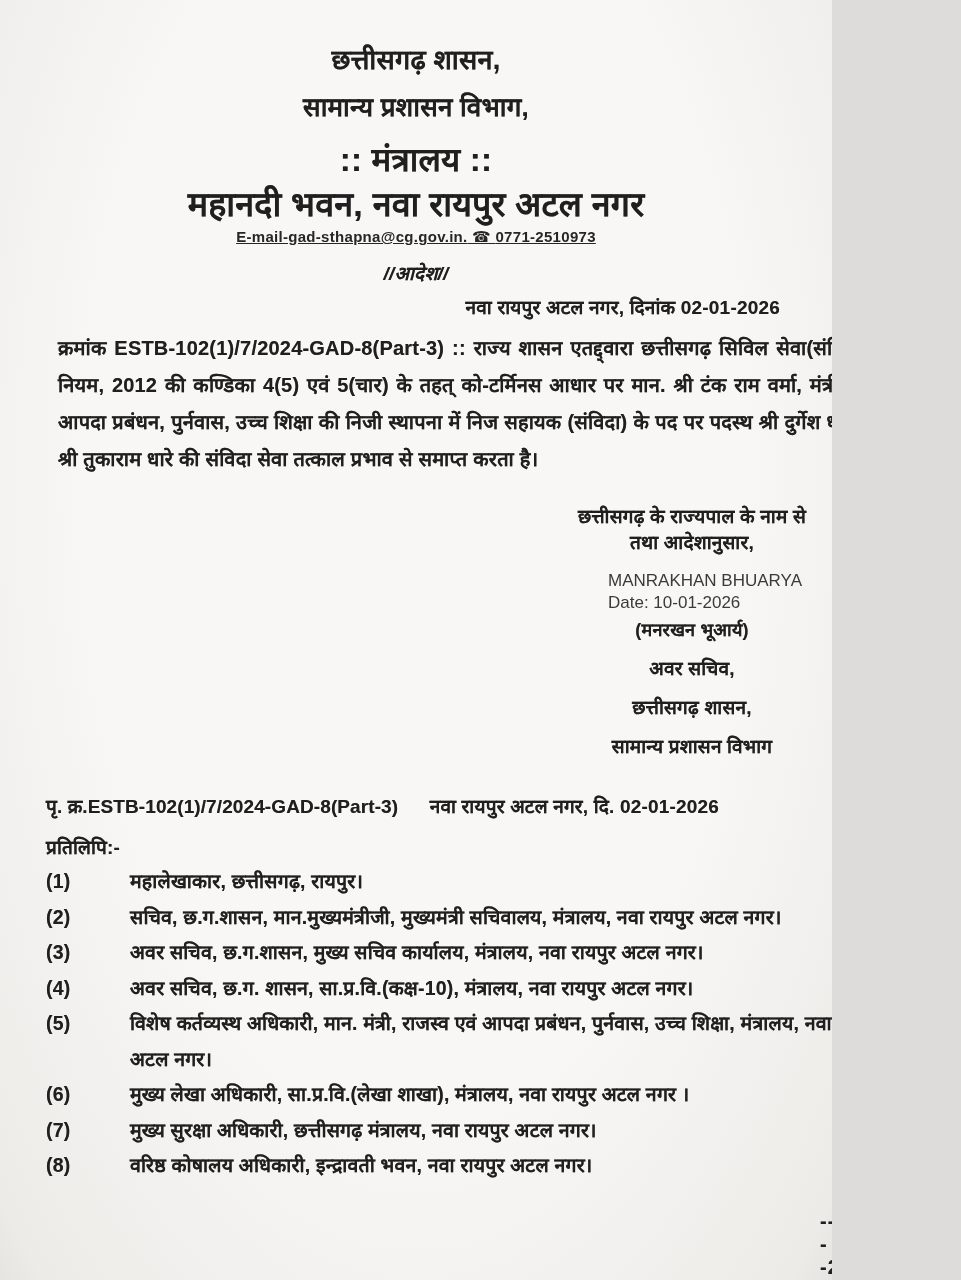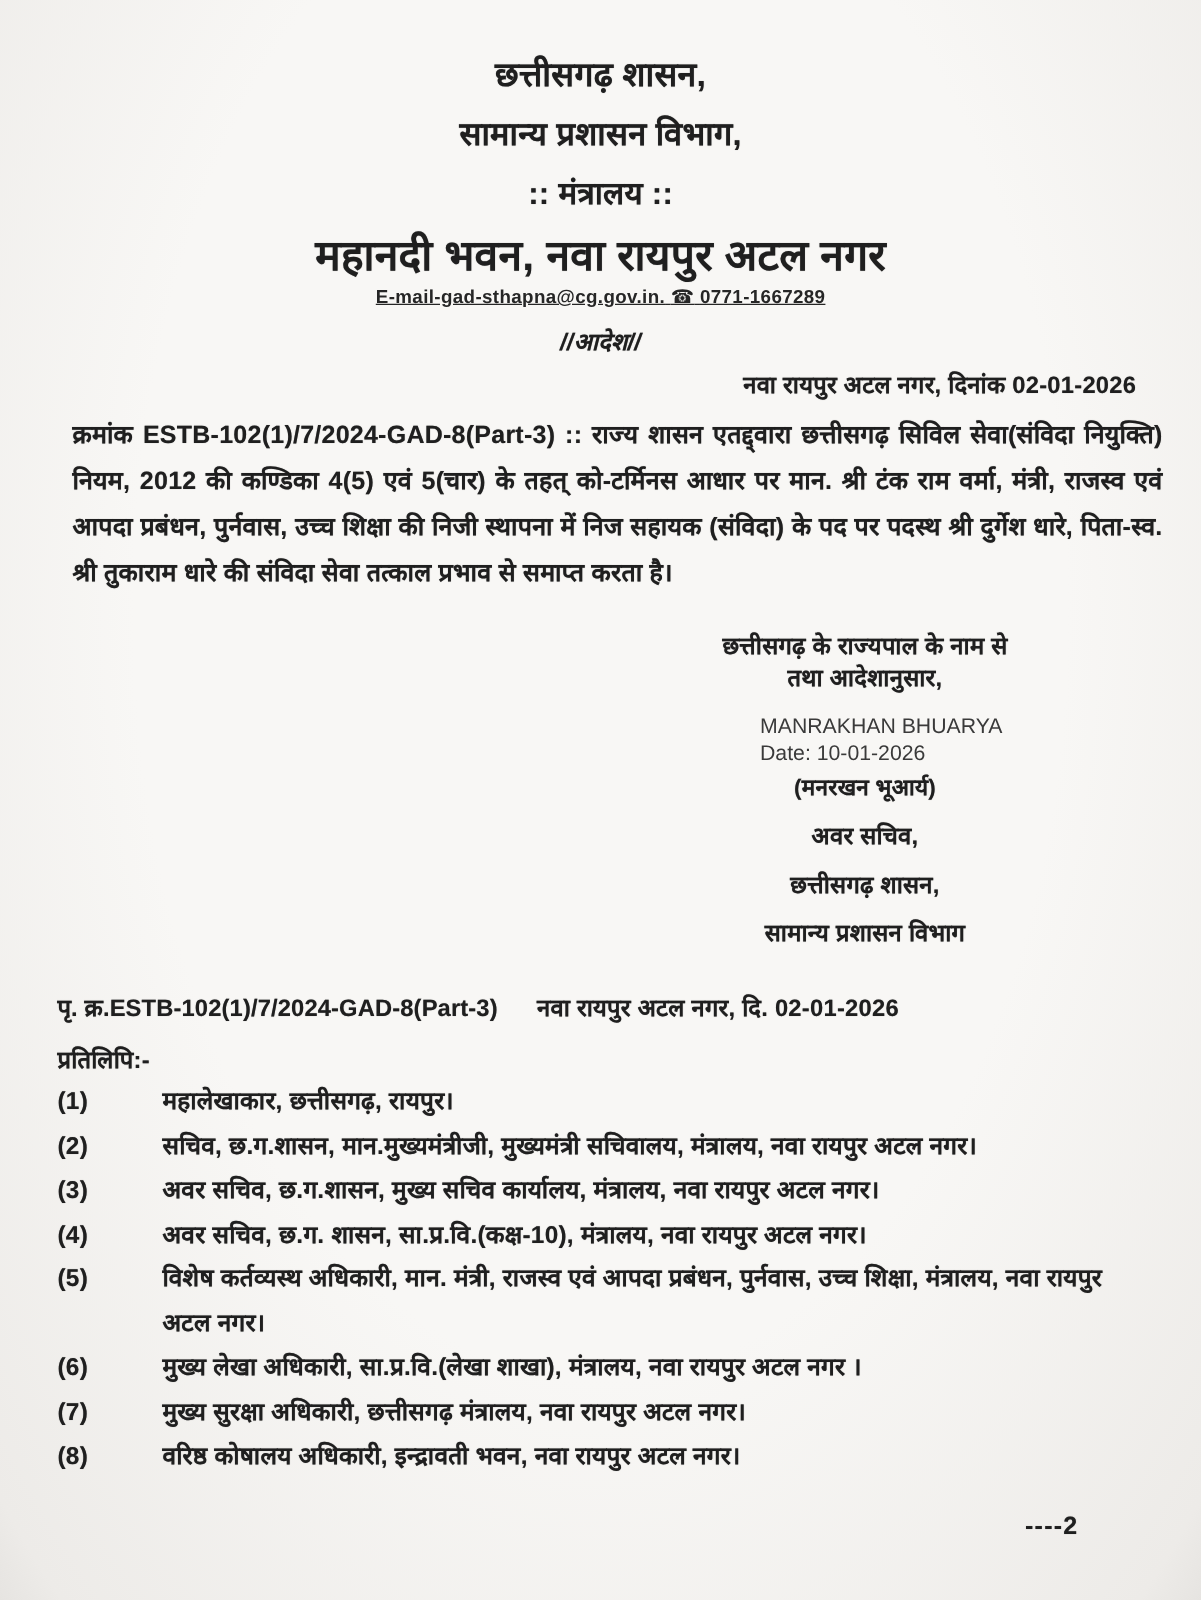--- a/index.html
+++ b/index.html
@@ -3,39 +3,39 @@
 <meta charset="utf-8">
 <style>
   html,body{margin:0;padding:0;}
   body{
     width:961px;height:1280px;
     font-family:"Liberation Sans","DejaVu Sans",sans-serif;
     background:#dddcda;
   }
   .page{
     position:relative;
-    width:961px;height:1280px;
+    width:832px;height:1280px;
     background:radial-gradient(ellipse at 50% 38%, #f8f7f5 55%, #edebe8 95%, #e6e4e1 100%);
     color:#1f1f1f;
     overflow:hidden;
   }
   .ink{
     filter:blur(0.35px);
   }
   .dev{
     font-weight:700;
     text-shadow:0 0 0.6px rgba(20,20,20,0.55);
     letter-spacing:0.2px;
   }
   .abs{position:absolute;}
   .center{text-align:center;}
   
   .h-line1{top:40px;left:0;right:0;font-size:27px;}
   .h-line2{top:88px;left:0;right:0;font-size:26px;}
-  .h-line3{top:136px;left:0;right:0;font-size:25px;}
+  .h-line3{top:136px;left:0;right:0;font-size:33px;}
   .h-line4{top:180px;left:0;right:0;font-size:34px;}
   .h-contact{
     top:228px;left:0;right:0;
     font-size:15px;font-weight:700;
     text-decoration:underline;
     letter-spacing:0.3px;
     color:#262626;
   }
   .h-order{top:260px;left:0;right:0;font-size:19px;font-style:italic;}
   
@@ -84,21 +84,21 @@
   <div class="ink">
 
     <div class="abs center dev h-line1">छत्तीसगढ़ शासन,</div>
     <div class="abs center dev h-line2">सामान्य प्रशासन विभाग,</div>
     <div class="abs center dev h-line3">:: मंत्रालय ::</div>
     <div class="abs center dev h-line4">महानदी भवन, नवा रायपुर अटल नगर</div>
 
     <div class="abs center h-contact">
       <span>E-mail-gad-sthapna@cg.gov.in.</span>
       <span>☎</span>
-      <span>0771-1667289</span>
+      <span>0771-2510973</span>
     </div>
 
     <div class="abs center dev h-order">//आदेश//</div>
 
     <div class="abs dev dateline">नवा रायपुर अटल नगर, दिनांक 02-01-2026</div>
 
     <div class="abs dev body-para">क्रमांक ESTB-102(1)/7/2024-GAD-8(Part-3)  ::  राज्य शासन एतद्द्वारा छत्तीसगढ़ सिविल सेवा(संविदा नियुक्ति) नियम, 2012 की कण्डिका 4(5) एवं 5(चार) के तहत् को-टर्मिनस आधार पर मान. श्री टंक राम वर्मा, मंत्री, राजस्व एवं आपदा प्रबंधन, पुर्नवास, उच्च शिक्षा की निजी स्थापना में निज सहायक (संविदा) के पद पर पदस्थ श्री दुर्गेश धारे, पिता-स्व. श्री तुकाराम धारे की संविदा सेवा तत्काल प्रभाव से समाप्त करता है।</div>
 
     <div class="abs dev sig-block">
       <div>छत्तीसगढ़ के राज्यपाल के नाम से</div>

